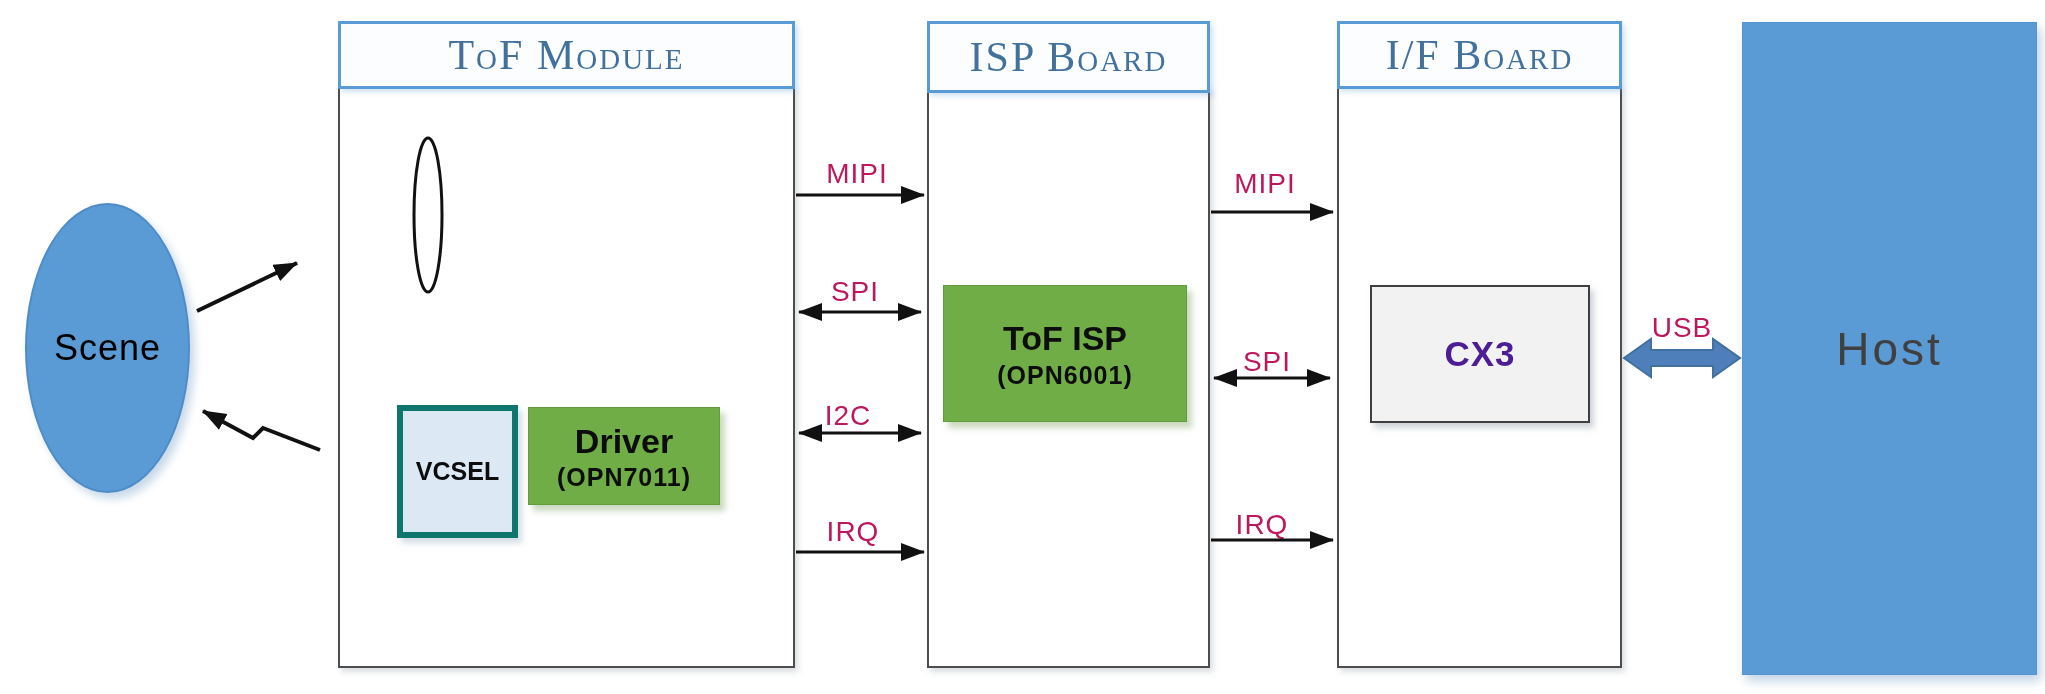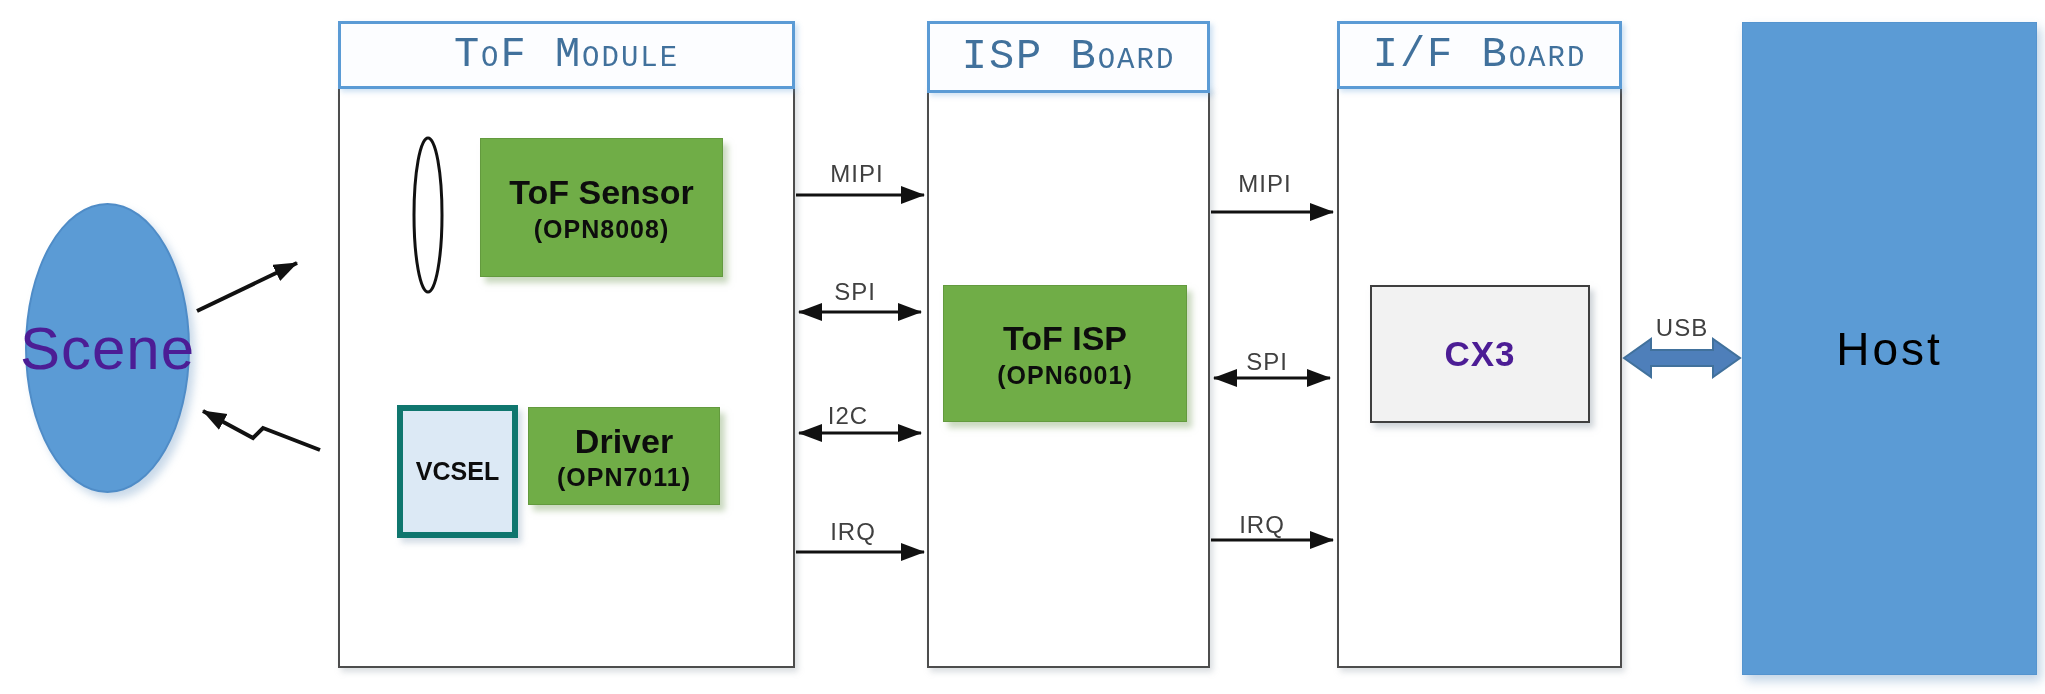--- a/index.html
+++ b/index.html
@@ -3,21 +3,21 @@
 <meta charset="utf-8">
 <style>
   html,body{margin:0;padding:0;background:#ffffff;}
   #canvas{position:relative;width:2045px;height:694px;background:#ffffff;overflow:hidden;
           font-family:"Liberation Sans",sans-serif;}
   .abs{position:absolute;box-sizing:border-box;}
 
   
   .board-title{border:3px solid #5B9BD5;background:#fcfdff;display:flex;align-items:center;justify-content:center;
                box-shadow:3px 3px 5px rgba(91,155,213,0.28);z-index:3;}
-  .board-title span{font-family:Liberation Mono, monospace;font-variant:small-caps;font-size:42px;
+  .board-title span{font-family:Liberation Serif, serif;font-variant:small-caps;font-size:42px;
                     color:#41719C;letter-spacing:2px;line-height:1;}
   
   .board-body{border:2px solid #4d4d4d;background:#ffffff;z-index:1;box-shadow:3px 4px 6px rgba(150,160,170,0.35);}
 
   
   .chip{background:#70AD47;border:1px solid #639a3e;display:flex;flex-direction:column;align-items:center;
         justify-content:center;z-index:2;box-shadow:5px 6px 6px rgba(150,180,130,0.5);}
   .chip .name{font-size:34px;font-weight:bold;color:#0d0d0d;line-height:1.25;}
   .chip .part{font-size:25px;font-weight:bold;color:#0d0d0d;line-height:1.2;letter-spacing:1px;}
 
@@ -25,49 +25,45 @@
          z-index:2;box-shadow:4px 5px 6px rgba(160,180,200,0.45);}
   .vcsel .name{font-size:25px;font-weight:bold;color:#0d0d0d;}
 
   .cx3{background:#F2F2F2;border:2px solid #3f3f3f;display:flex;align-items:center;justify-content:center;
        z-index:2;box-shadow:4px 5px 6px rgba(160,170,180,0.5);}
   .cx3 .name{font-size:35px;font-weight:bold;color:#4c1d95;letter-spacing:1px;}
 
   
   .scene{background:#5B9BD5;border:2px solid #4f8cc7;border-radius:50%;display:flex;align-items:center;
          justify-content:center;z-index:2;box-shadow:5px 6px 8px rgba(120,160,200,0.4);}
-  .scene span{color:#4c1d95;font-size:60px;letter-spacing:1px;}
+  .scene span{color:#000000;font-size:36px;letter-spacing:1px;}
   .host{background:#5B9BD5;border:1px solid #5494cf;display:flex;align-items:center;justify-content:center;
         z-index:2;box-shadow:4px 6px 10px rgba(120,160,200,0.45);}
-  .host span{color:#000000;font-size:46px;letter-spacing:3px;}
+  .host span{color:#404040;font-size:46px;letter-spacing:3px;}
 
   
-  .bus-label{transform:translate(-50%,-50%);font-size:24px;color:#404040;letter-spacing:1px;z-index:4;
+  .bus-label{transform:translate(-50%,-50%);font-size:28px;color:#be185d;letter-spacing:1px;z-index:4;
              white-space:nowrap;}
 
   svg.overlay{position:absolute;left:0;top:0;z-index:4;pointer-events:none;}
 </style>
 </head>
 <body>
 
 <div id="canvas">
 
   <div class="scene abs" style="left:25px;top:203px;width:165px;height:290px;">
     <span>Scene</span>
   </div>
 
   <div class="board-body abs" style="left:338px;top:86px;width:457px;height:582px;"></div>
   <div class="board-title abs" style="left:338px;top:21px;width:457px;height:68px;">
     <span>ToF Module</span>
   </div>
 
-  <div class="chip abs" style="left:480px;top:138px;width:243px;height:139px;">
-    <span class="name">ToF Sensor</span>
-    <span class="part">(OPN8008)</span>
-  </div>
   <div class="vcsel abs" style="left:397px;top:405px;width:121px;height:133px;">
     <span class="name">VCSEL</span>
   </div>
   <div class="chip abs" style="left:528px;top:407px;width:192px;height:98px;">
     <span class="name">Driver</span>
     <span class="part">(OPN7011)</span>
   </div>
 
   <div class="board-body abs" style="left:927px;top:86px;width:283px;height:582px;"></div>
   <div class="board-title abs" style="left:927px;top:21px;width:283px;height:72px;">

